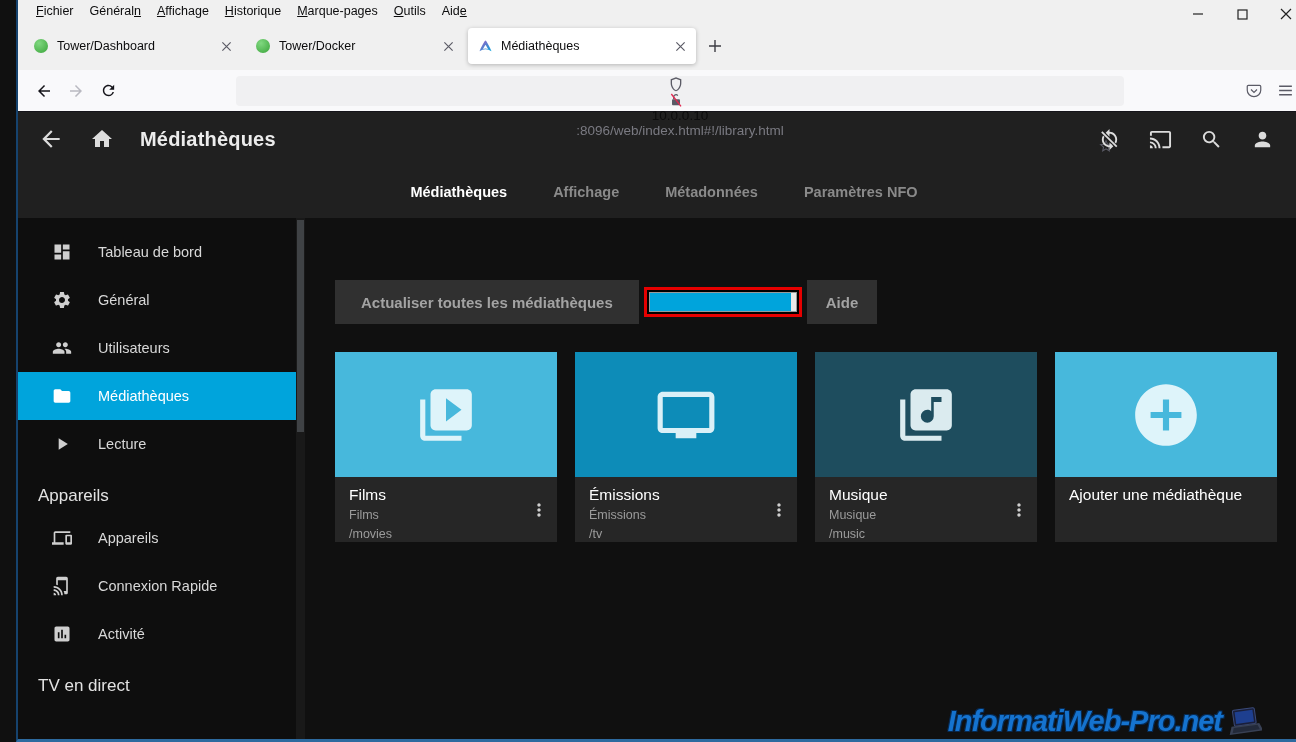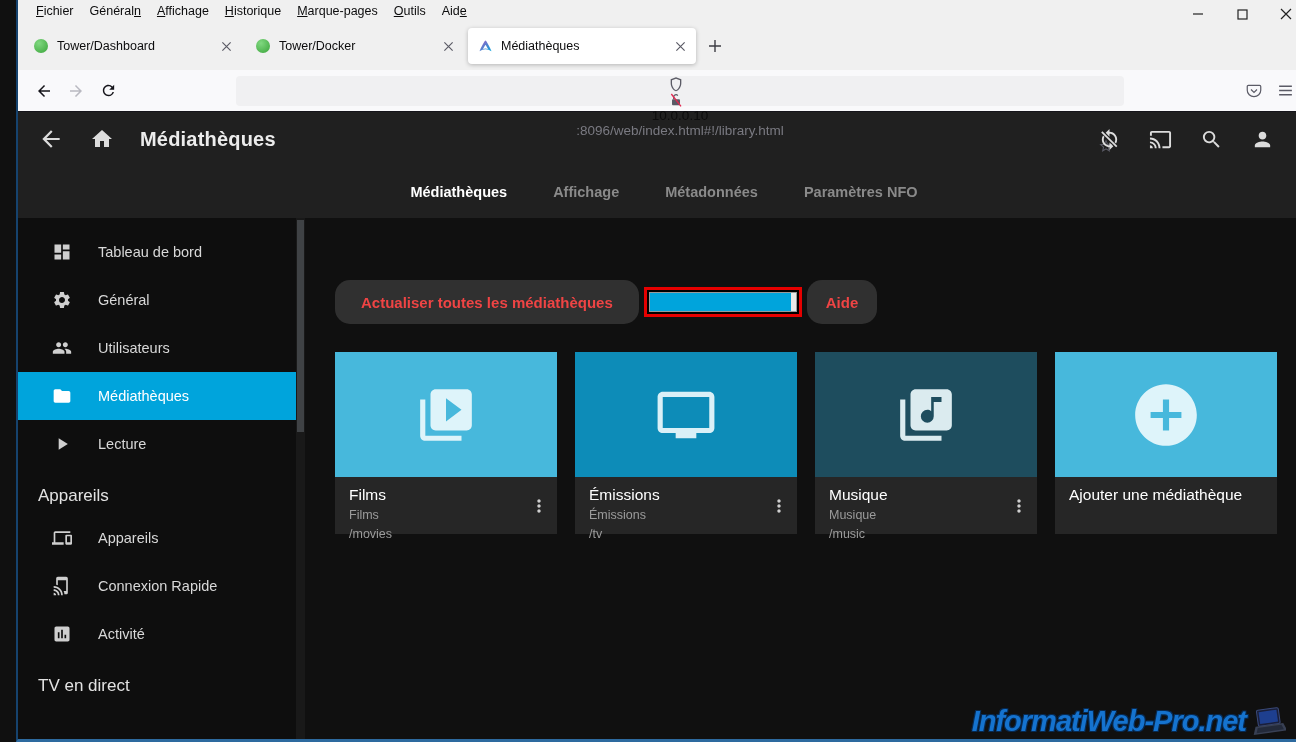--- a/index.html
+++ b/index.html
@@ -79,39 +79,39 @@
   .side-item .sicon{ width:22px; display:flex; margin-right:24px; color:#cfcfcf; }
   .side-item.active{ color:#fff; }
   .side-item.active .sicon{ color:#fff; }
   .side-heading{ font-size:17px; color:#e2e2e2; padding:18px 0 8px 20px; }
   .side-scrollbar{ position:absolute; right:0; top:0; width:9px; height:100%; background:#191919; }
   .side-scroll-thumb{ position:absolute; top:2px; left:1px; width:7px; height:212px; background:#3f4245; }
   
   .main{ flex:1; position:relative; padding:62px 0 0 30px; }
   .btn-row{ display:flex; align-items:center; }
   .btn{
-    height:44px; background:#303030; color:#ef4444; font-weight:700; font-size:15px;
-    border:none; border-radius:15px; padding:0 26px; display:flex; align-items:center;
+    height:44px; background:#303030; color:#a3a3a3; font-weight:700; font-size:15px;
+    border:none; border-radius:0; padding:0 26px; display:flex; align-items:center;
     font-family:"Liberation Sans", sans-serif;
   }
   .btn.help{ padding:0 19px; }
   .progress-annot{ border:3px solid #e60000; background:#000; padding:2px; margin:0 5px; }
   .progress-track{ width:148px; height:20px; background:#e8e8e8; border:1px solid #9a9a9a; overflow:hidden; }
   .progress-fill{ height:100%; background:#00a4dc; }
   .cards{ display:flex; gap:18px; margin-top:28px; }
   .card{ width:222px; }
   .card-img{ height:125px; display:flex; align-items:center; justify-content:center; }
   .card-img svg{ color:rgba(235,248,252,.92); }
-  .card-footer{ height:57px; background:#262626; padding:9px 14px; position:relative; }
+  .card-footer{ height:65px; background:#262626; padding:9px 14px; position:relative; }
   .card-title{ font-size:15.5px; color:#fff; margin-bottom:2px; }
   .card-sub{ font-size:12.5px; color:#9b9b9b; line-height:1.55; }
   .card-dots{ position:absolute; right:8px; top:50%; transform:translateY(-50%); color:#d0d0d0; display:flex; }
   
   .watermark{
-    position:absolute; right:24px; bottom:1px; display:flex; align-items:center; gap:4px;justify-content:space-between;
+    position:absolute; right:48px; bottom:1px; display:flex; align-items:center; gap:4px;justify-content:space-between;
   }
   .watermark-text{
     font-size:29px; font-weight:700; font-style:italic; color:#1573cf;
     text-shadow:-1px -1px 0 #072a52, 1px -1px 0 #072a52, -1px 1px 0 #072a52, 1px 1px 0 #072a52;
     letter-spacing:-1px;
   }
 </style>
 </head>
 <body>
 

